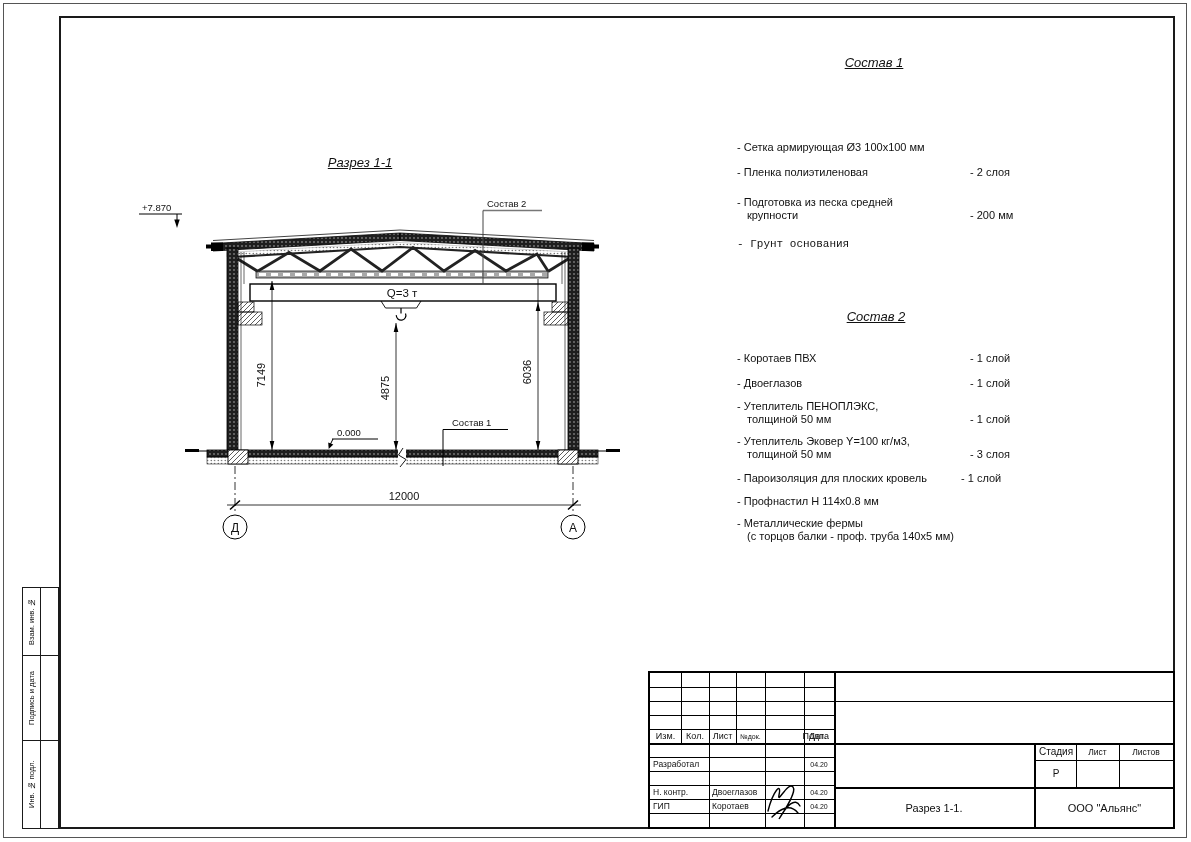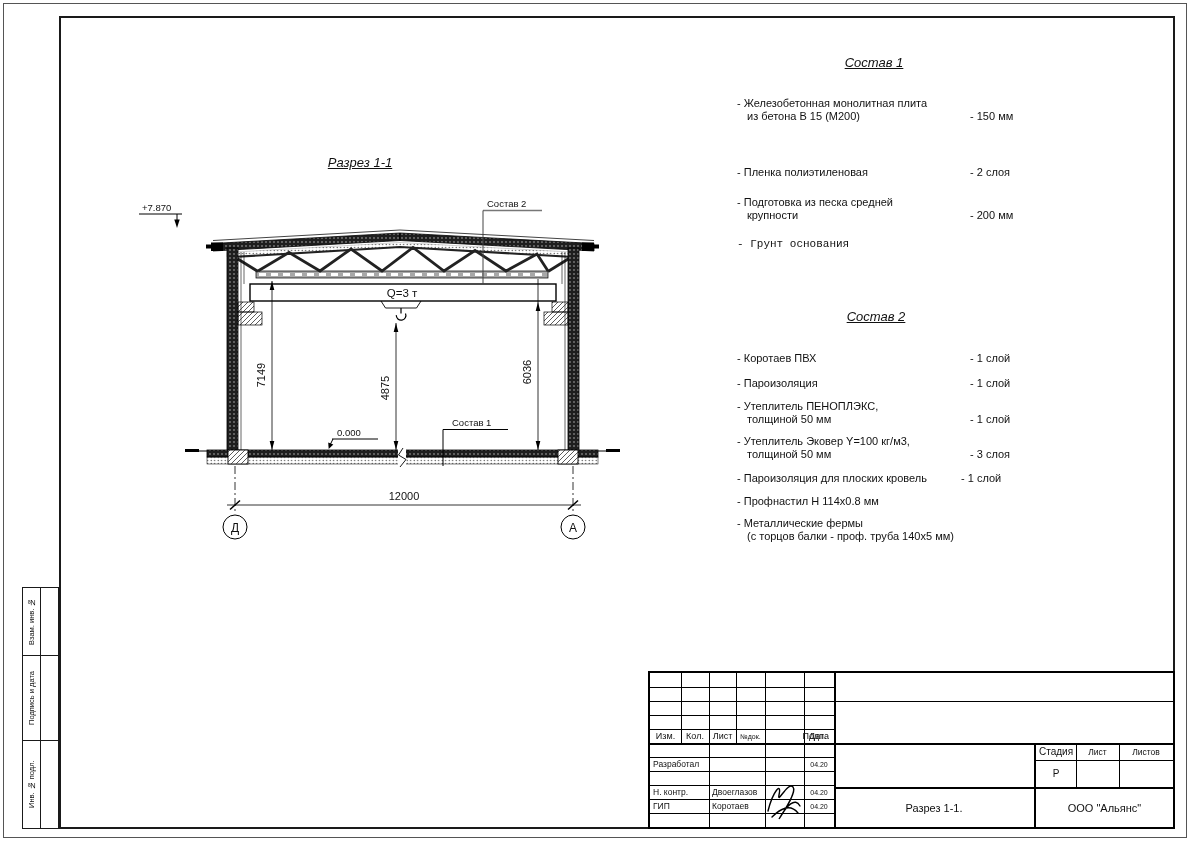--- a/index.html
+++ b/index.html
@@ -184,45 +184,43 @@
       <circle cx="235" cy="527" r="12" fill="#fff" stroke="#000" stroke-width="1"></circle>
       <text x="235" y="531.5" font-size="12" text-anchor="middle">Д</text>
     </g>
     <g>
       <circle cx="573" cy="527" r="12" fill="#fff" stroke="#000" stroke-width="1"></circle>
       <text x="573" y="531.5" font-size="12" text-anchor="middle">А</text>
     </g>
   </svg>
 
   <div class="spec-title" style="left:818px;top:55px;">Состав 1</div>
-  <div class="spec-item" style="left:737px;top:97px;">
-    <span class="lbl">- Железобетонная  монолитная плита
-из бетона В 15 (М200)</span>
-    <span class="val">- 150 мм</span>
+  <div class="spec-item" style="left:737px;top:141px;">
+    <span class="lbl">- Сетка армирующая Ø3 100х100 мм</span>
   </div>
   <div class="spec-item" style="left:737px;top:166px;">
     <span class="lbl">- Пленка полиэтиленовая</span>
     <span class="val">- 2 слоя</span>
   </div>
   <div class="spec-item" style="left:737px;top:196px;">
     <span class="lbl">- Подготовка из песка средней
 крупности</span>
     <span class="val">- 200 мм</span>
   </div>
   <div class="spec-item" style="left:737px;top:238px;font-family:Liberation Mono, monospace;">
     <span class="lbl">- Грунт основания</span>
   </div>
 
   <div class="spec-title" style="left:820px;top:309px;">Состав 2</div>
   <div class="spec-item" style="left:737px;top:352px;">
     <span class="lbl">- Коротаев ПВХ</span>
     <span class="val">- 1 слой</span>
   </div>
   <div class="spec-item" style="left:737px;top:377px;">
-    <span class="lbl">- Пароизоляция</span>
+    <span class="lbl">- Двоеглазов</span>
     <span class="val">- 1 слой</span>
   </div>
   <div class="spec-item" style="left:737px;top:400px;">
     <span class="lbl">- Утеплитель ПЕНОПЛЭКС,
 толщиной 50 мм</span>
     <span class="val">- 1 слой</span>
   </div>
   <div class="spec-item" style="left:737px;top:435px;">
     <span class="lbl">- Утеплитель Эковер Y=100 кг/м3,
 толщиной 50 мм</span>

